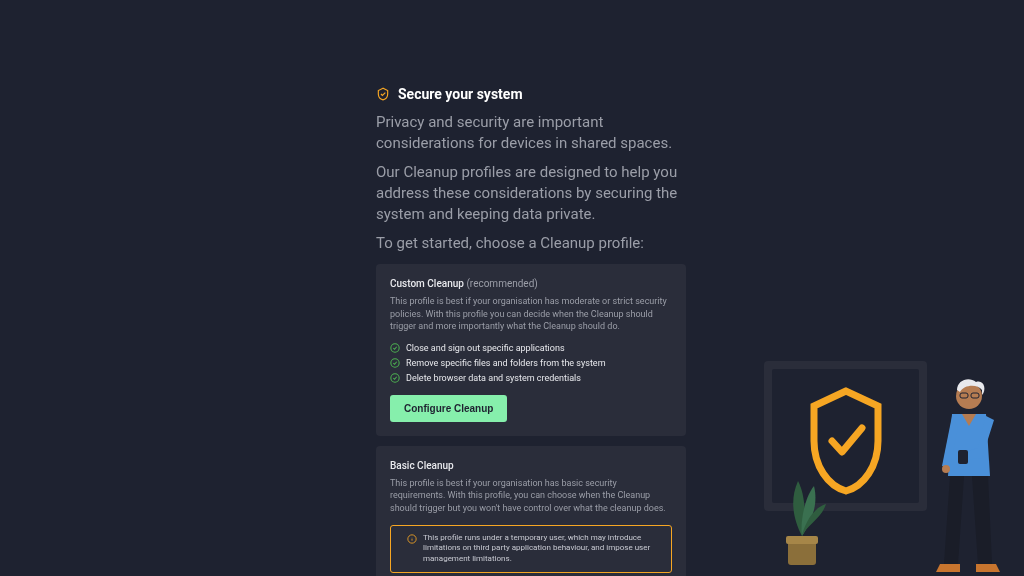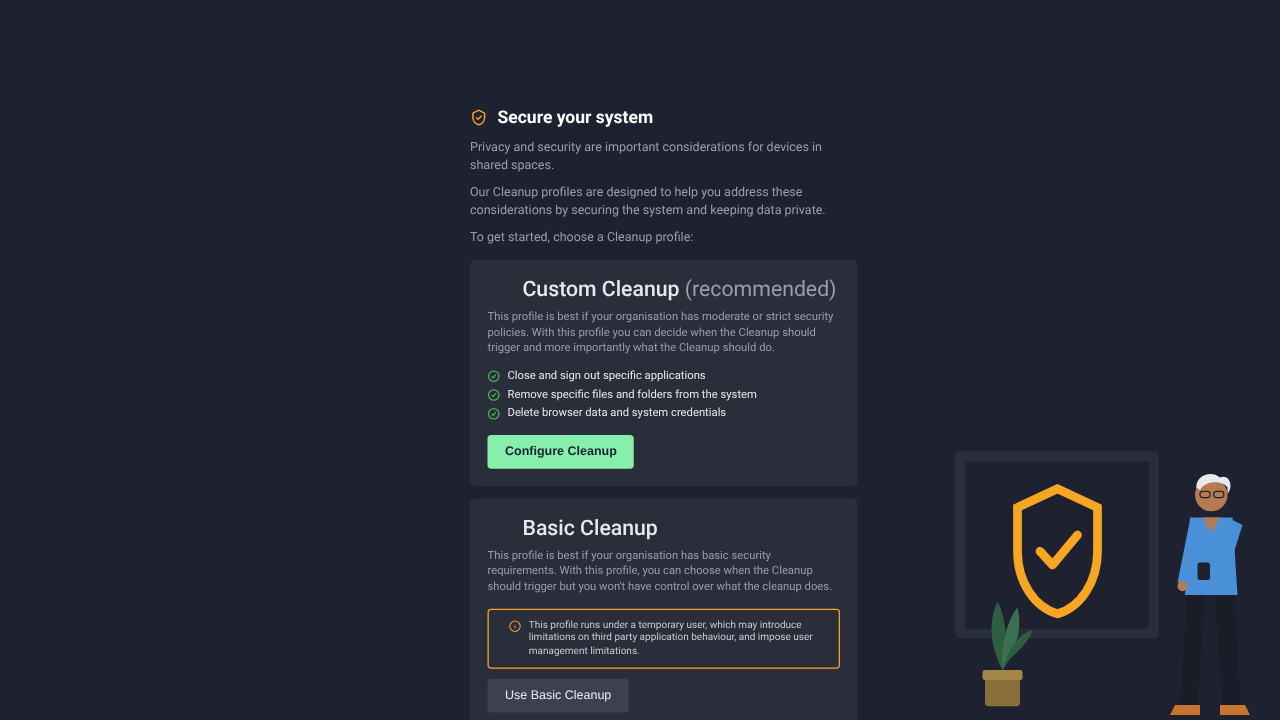--- a/index.html
+++ b/index.html
@@ -26,37 +26,36 @@
     font-size: 14px;
     font-weight: 700;
     color: #ffffff;
   }
   .shield-icon-small {
     width: 14px;
     height: 14px;
     flex-shrink: 0;
   }
   .intro-text {
-    font-size: 10px;
+    font-size: 15px;
     line-height: 1.4;
     color: #9b9ea8;
     margin-bottom: 8px;
   }
   .card {
     background: #2a2d3a;
     border-radius: 4px;
     padding: 14px 14px 14px 14px;
     margin-top: 10px;
   }
   .card-title {
-    font-size: 17px;
+    font-size: 10px;
     font-weight: 500;
     color: #e8e9ed;
     margin-bottom: 6px;
-    margin-left: 28px;
   }
   .card-title .rec {
     color: #9b9ea8;
     font-weight: 400;
   }
   .card-desc {
     font-size: 9px;
     line-height: 1.4;
     color: #9b9ea8;
     margin-bottom: 10px;

